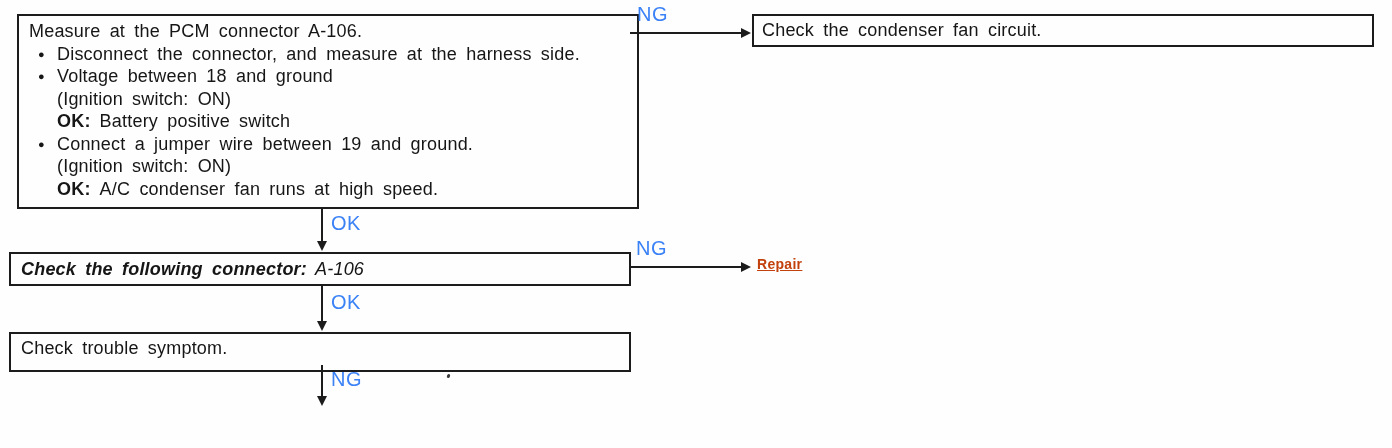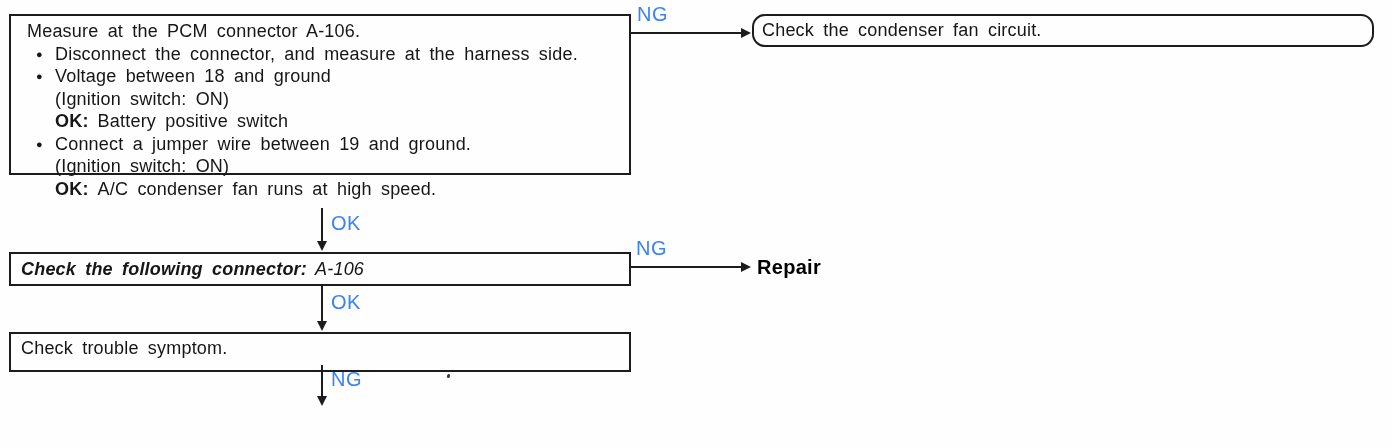--- a/index.html
+++ b/index.html
@@ -39,33 +39,33 @@
   .harrow { position:absolute; height:2px; background:#1c1c1c; }
   .harrow::after {
     content:""; position:absolute; top:-4px; right:-9px;
     border-top:5px solid transparent; border-bottom:5px solid transparent;
     border-left:10px solid #1c1c1c;
   }
   .edge-label {
     position:absolute; font-size:20px; letter-spacing:0.5px; color:#3b82f6;
   }
   .result-label {
-    position:absolute; font-size:20px; font-weight:bold; letter-spacing:0.3px; color:#000000;
+    position:absolute; font-size:14px; font-weight:bold; letter-spacing:0.3px; color:#c2410c;text-decoration:underline;
   }
   .artifact {
     position:absolute; left:447px; top:374px; width:3px; height:4px;
     background:#3a3a3a; border-radius:50% 40% 50% 40%; transform:rotate(18deg);
   }
 </style>
 </head>
 <body>
 
 <div class="canvas">
 
-  <div class="fbox" style="left:9px; top:14px; width:622px; height:161px; padding:4px 6px 0 16px;">
+  <div class="fbox" style="left:17px; top:14px; width:622px; height:195px; padding:4px 6px 0 10px;">
     <div class="line">Measure at the PCM connector A-106.</div>
     <div class="line bullet-line">
       <span class="dot">●</span>
       <span>Disconnect the connector, and measure at the harness side.</span>
     </div>
     <div class="line bullet-line">
       <span class="dot">●</span>
       <span>Voltage between 18 and ground</span>
     </div>
     <div class="line sub-line">(Ignition switch: ON)</div>
@@ -78,21 +78,21 @@
     </div>
     <div class="line sub-line">(Ignition switch: ON)</div>
     <div class="line sub-line">
       <span class="ok-key">OK:</span><span>A/C condenser fan runs at high speed.</span>
     </div>
   </div>
 
   <div class="edge-label" style="left:637px; top:3px;">NG</div>
   <div class="harrow" style="left:630px; top:32px; width:112px;"></div>
 
-  <div class="fbox" style="left:752px; top:14px; width:622px; height:33px; padding:3px 6px 0 8px;border-radius:13px;">
+  <div class="fbox" style="left:752px; top:14px; width:622px; height:33px; padding:3px 6px 0 8px;">
     <div class="line">Check the condenser fan circuit.</div>
   </div>
 
   <div class="varrow" style="left:321px; top:208px; height:34px;"></div>
   <div class="edge-label" style="left:331px; top:212px;">OK</div>
 
   <div class="fbox" style="left:9px; top:252px; width:622px; height:34px; padding:4px 6px 0 10px;font-style:italic;">
     <div class="line">
       <span class="bold">Check the following connector:</span><span class="val">A-106</span>
     </div>

